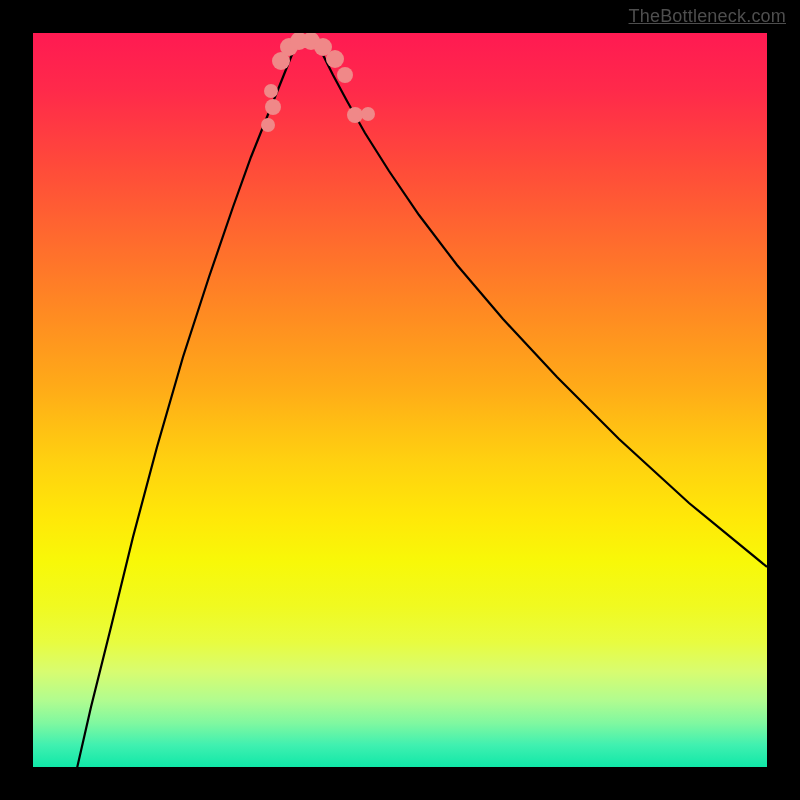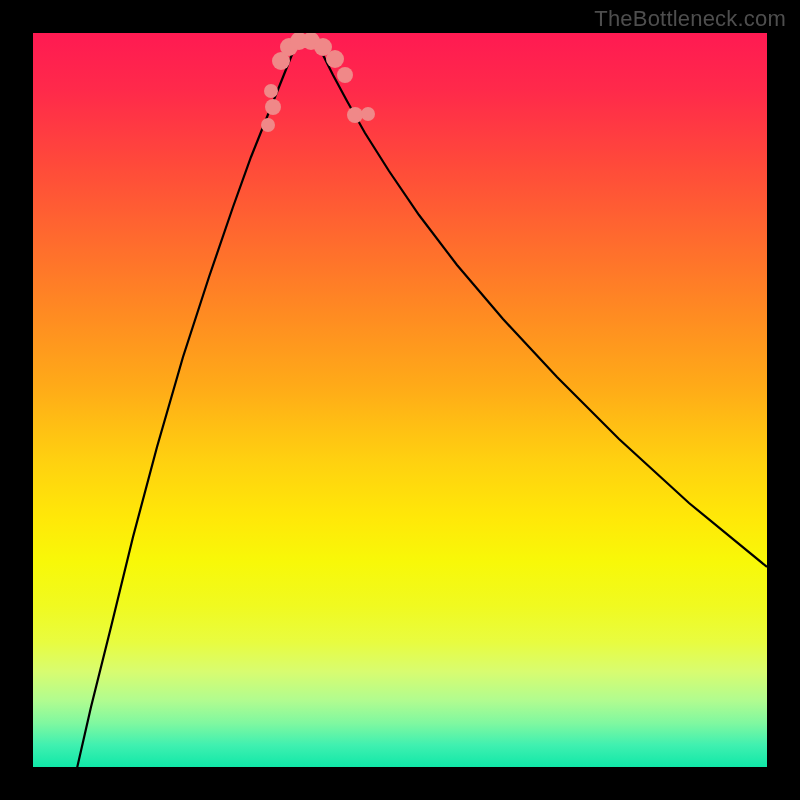--- a/index.html
+++ b/index.html
@@ -9,24 +9,25 @@
     background: #000;
     position: relative;
     overflow: hidden;
     font-family: Arial, sans-serif;
   }
   .watermark {
     position: absolute;
     top: 6px;
     right: 14px;
     color: #4e4e4e;
-    font-size: 22px;
+    font-size: 18px;
     font-weight: 500;
     z-index: 10;
     letter-spacing: 0.2px;
+    text-decoration: underline;
   }
   .plot-area {
     position: absolute;
     left: 33px;
     top: 33px;
     width: 734px;
     height: 734px;
     background: linear-gradient(to bottom,
       #ff1a52 0%,
       #ff2a4a 8%,

